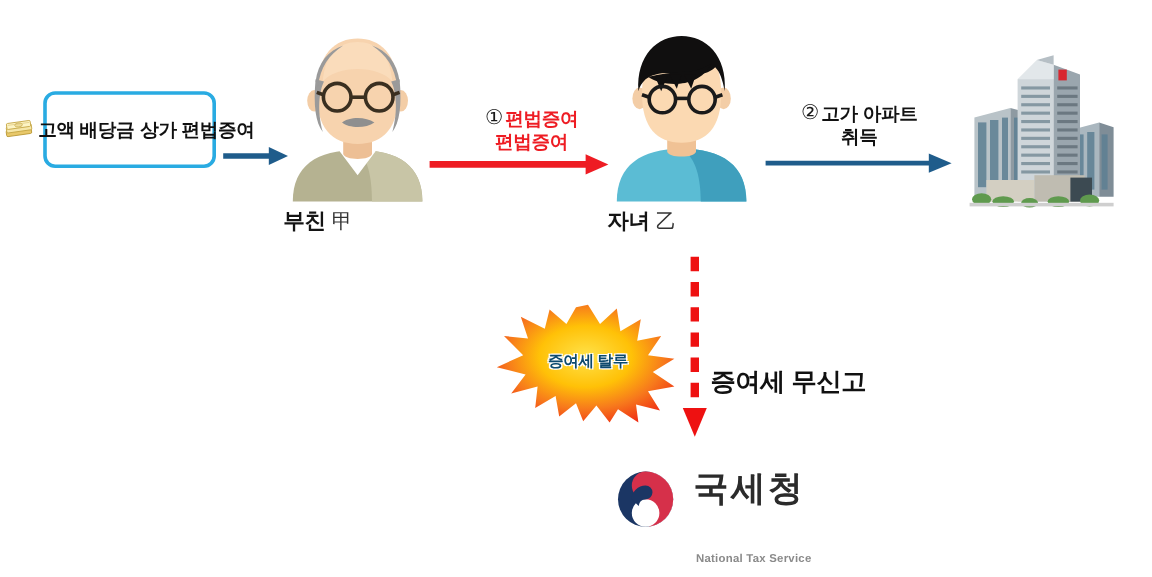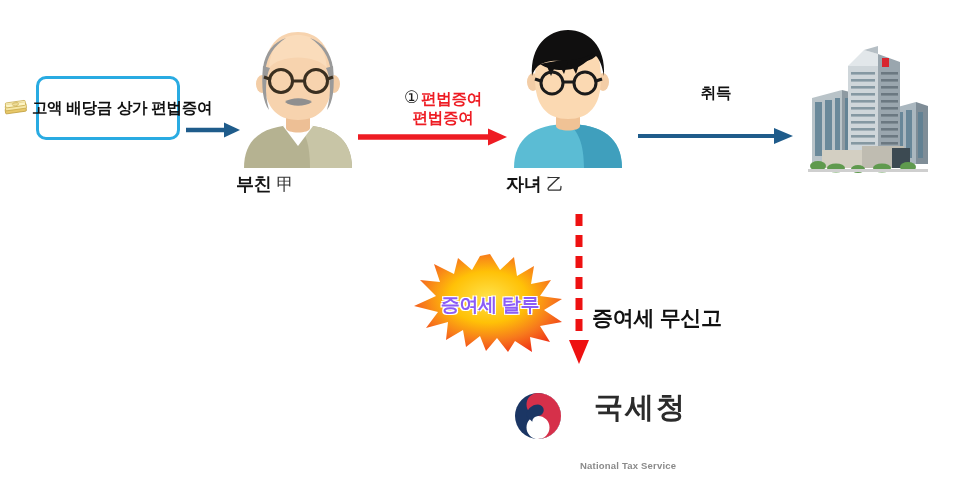--- a/index.html
+++ b/index.html
@@ -87,36 +87,36 @@
     font-size: 21px; font-weight: bold; color: #111111;
     white-space: nowrap; letter-spacing: -0.3px;
   }
 
   
   #burst-wrap { left: 412px; top: 252px; width: 156px; height: 100px; }
   #burst-text {
     position: absolute;
     left: 0; top: 40px; width: 156px;
     text-align: center;
-    font-size: 19px;
+    font-size: 13px;
     font-weight: bold;
-    color: #8b5cf6;
+    color: #0c4a6e;
     letter-spacing: -0.3px;
     white-space: nowrap;
     text-shadow:
       -1.2px -1.2px 0 #ffffff, 1.2px -1.2px 0 #ffffff,
       -1.2px  1.2px 0 #ffffff, 1.2px  1.2px 0 #ffffff;
   }
 
   
   #nts-logo { left: 512px; top: 388px; width: 190px; height: 58px; }
   #nts-ko {
     position: absolute; left: 66px; top: 0px;
     font-size: 29px; font-weight: bold; color: #2b2b2b;
-    letter-spacing: 2px; white-space: nowrap; margin-left: 16px;
+    letter-spacing: 2px; white-space: nowrap;
   }
   #nts-en {
     position: absolute; left: 68px; top: 36px;
     font-size: 9.5px; color: #8a8a8a; letter-spacing: 0.2px;
     white-space: nowrap; font-weight: bold; margin-top: 36px;
   }
 
   svg { display: block; overflow: visible; }
 </style>
 </head>
@@ -229,20 +229,23 @@
         <line x1="90" y1="55" x2="96" y2="53"></line>
       </g>
     </svg>
   </div>
   <div class="abs person-label" style="left:506px; top:172px; width:124px;">
     <span>자녀</span>
     <span class="cjk">乙</span>
   </div>
 
   <div class="abs arrow-label" id="label-step2">
+    <div>
+      <span class="circnum">②</span><span>고가 아파트</span>
+    </div>
     <div>취득</div>
   </div>
   <div class="abs" style="left:638px; top:126px;">
     <svg width="156" height="20" viewBox="0 0 156 20">
       <line x1="0" y1="10" x2="138" y2="10" stroke="#1f5c8b" stroke-width="4"></line>
       <polygon points="136,2 155,10 136,18" fill="#1f5c8b"></polygon>
     </svg>
   </div>
 
   <div class="abs" style="left:796px; top:24px;">

